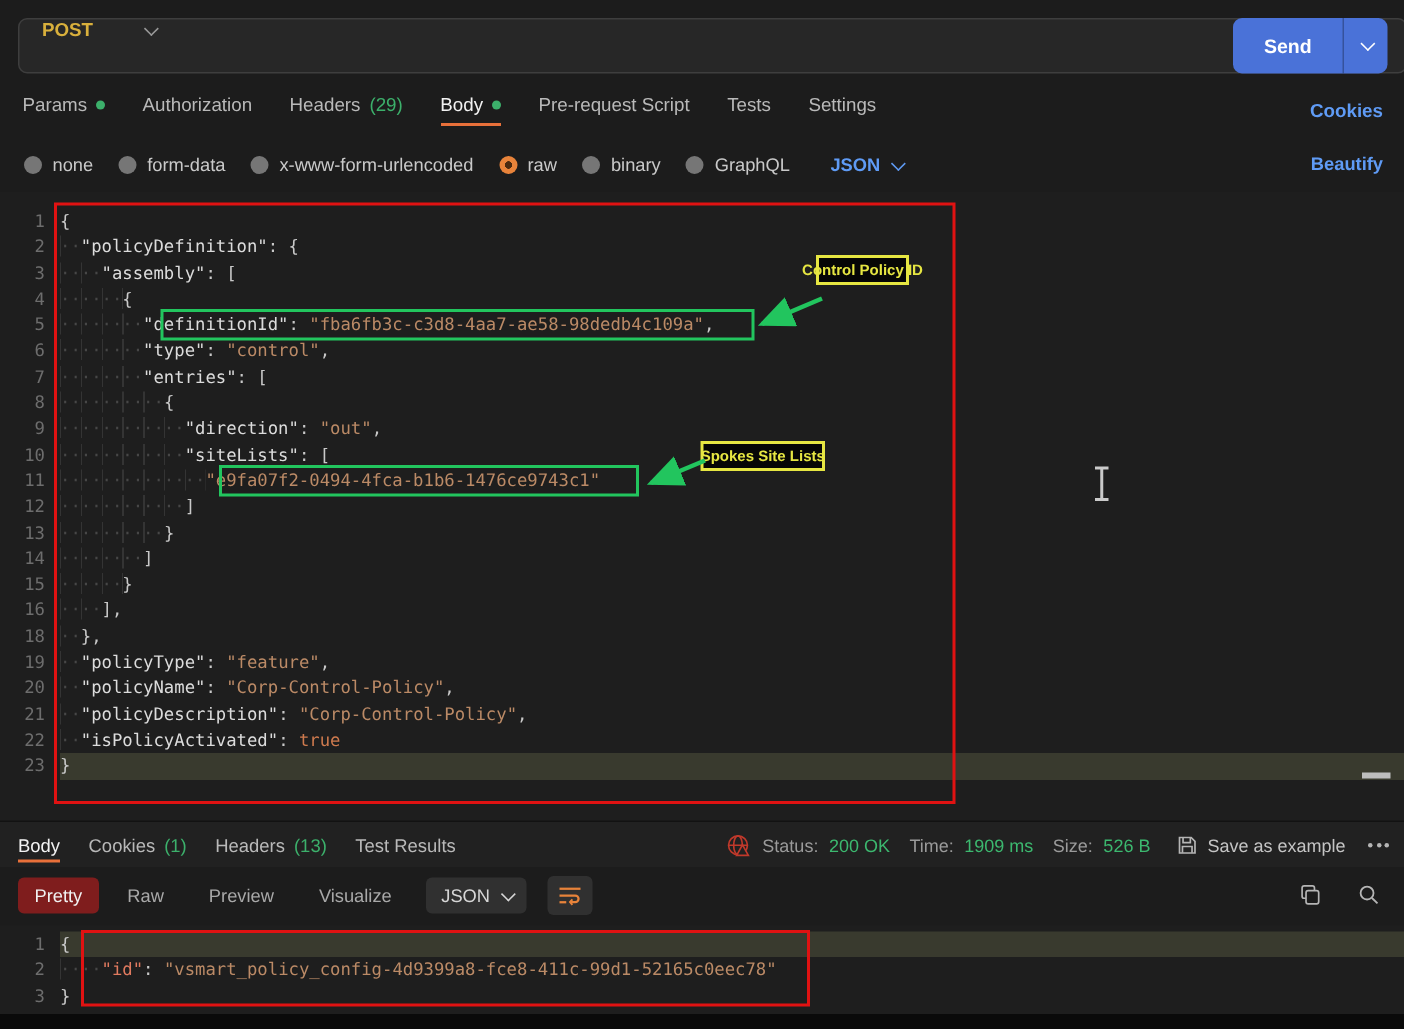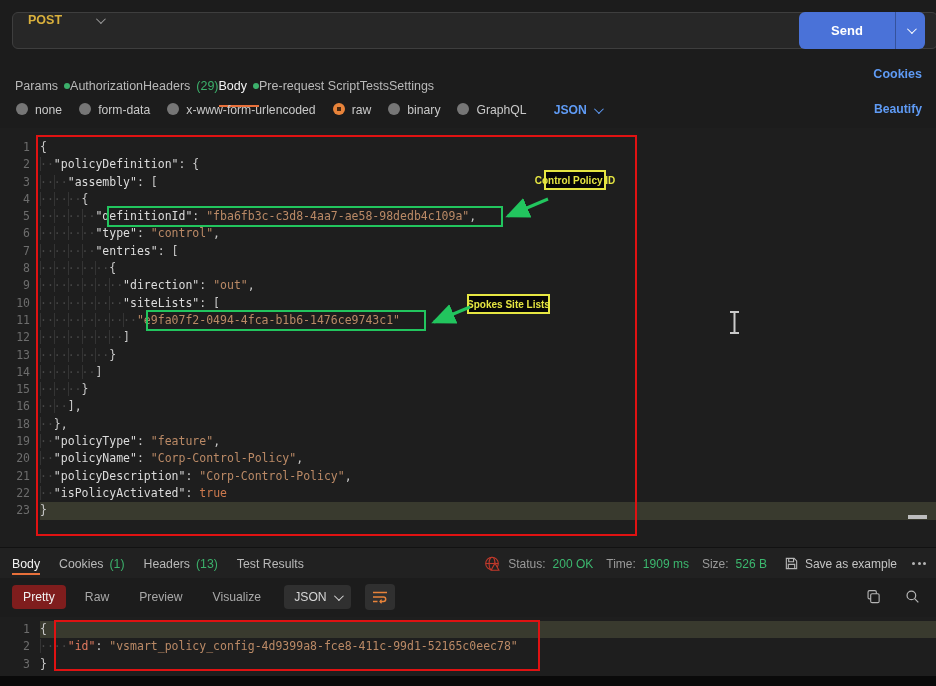--- a/index.html
+++ b/index.html
@@ -8,40 +8,40 @@
 
   
   .url-shell { position:absolute; left:12px; top:12px; width:926px; height:37px;
                background:#272727; border:1px solid #3e3e3e; border-radius:6px;
                display:flex; align-items:flex-start; }
   .method { width:104px; flex:none; display:flex; align-items:center; justify-content:space-between;
             padding:0 14px 0 15px; color:#d9b03c; font-weight:bold; font-size:12.5px; cursor:pointer; }
   .chev { width:7px; height:7px; border-right:1.6px solid #9a9a9a; border-bottom:1.6px solid #9a9a9a;
           transform:rotate(45deg) translateY(-2px); display:inline-block; }
   .url-text { flex:1; color:#e4e4e4; font-size:12.2px; white-space:nowrap; overflow:hidden; padding-left:10px; }
-  .send { position:absolute; right:11px; top:12px; width:126px; height:37px; background:#4a72d8;
+  .send { position:absolute; right:11px; top:12px; width:103px; height:37px; background:#4a72d8;
           border-radius:6px; display:flex; overflow:hidden; cursor:pointer; }
   .send-main { flex:1; color:#fff; font-weight:bold; font-size:13px; display:flex; align-items:center; justify-content:center; }
   .send-caret { width:30px; border-left:1px solid rgba(0,0,0,.28); display:flex; align-items:center; justify-content:center; }
   .send-caret .chev { border-color:#fff; }
 
   
-  .req-tabs { position:absolute; left:15px; top:72px; height:28px; display:flex; 
-              font-size:12.5px; color:#b9b9b9; }
+  .req-tabs { position:absolute; left:15px; top:56px; height:28px; display:flex; gap:25px;
+              align-items:center; font-size:12.5px; color:#b9b9b9; }
   .tab { display:flex; gap:6px; align-items:center; position:relative; cursor:pointer; white-space:nowrap; }
   .tab.active { color:#f2f2f2; }
   .tab.active::after { content:""; position:absolute; left:0; right:0; bottom:-7px; height:2px; background:#e8703a; }
   .gdot { width:6px; height:6px; border-radius:50%; background:#3cb06b; }
   .gbadge { color:#3cb06b; }
   .cookies-link { position:absolute; right:14px; top:67px; color:#5f9bf5; font-size:12.5px; font-weight:bold; cursor:pointer; }
 
   
   .bodytype-row { position:absolute; left:16px; top:98px; height:24px; display:flex; gap:17px;
                   align-items:center; font-size:12.2px; color:#c9c9c9; }
-  .btopt { display:flex; gap:7px; cursor:pointer; }
+  .btopt { display:flex; gap:7px; align-items:center; cursor:pointer; }
   .radio { width:12px; height:12px; border-radius:50%; background:#767676; flex:none; }
   .radio.sel { background:radial-gradient(circle at 50% 50%, #4b2a10 0 2.4px, #e8833a 2.5px); }
   .json-select { color:#5f9bf5; font-weight:bold; display:flex; gap:7px; align-items:center; margin-left:10px; cursor:pointer; }
   .json-select .chev { border-color:#5f9bf5; }
   .beautify { position:absolute; right:14px; top:102px; color:#5f9bf5; font-size:12.2px; font-weight:bold; cursor:pointer; }
 
   
   .editor { position:absolute; left:0; width:936px; background:#1e1e1e; }
   #req-editor  { top:128px; height:419px; padding-top:11px; }
   #resp-editor { top:617px; height:59px;  padding-top:4px; }

